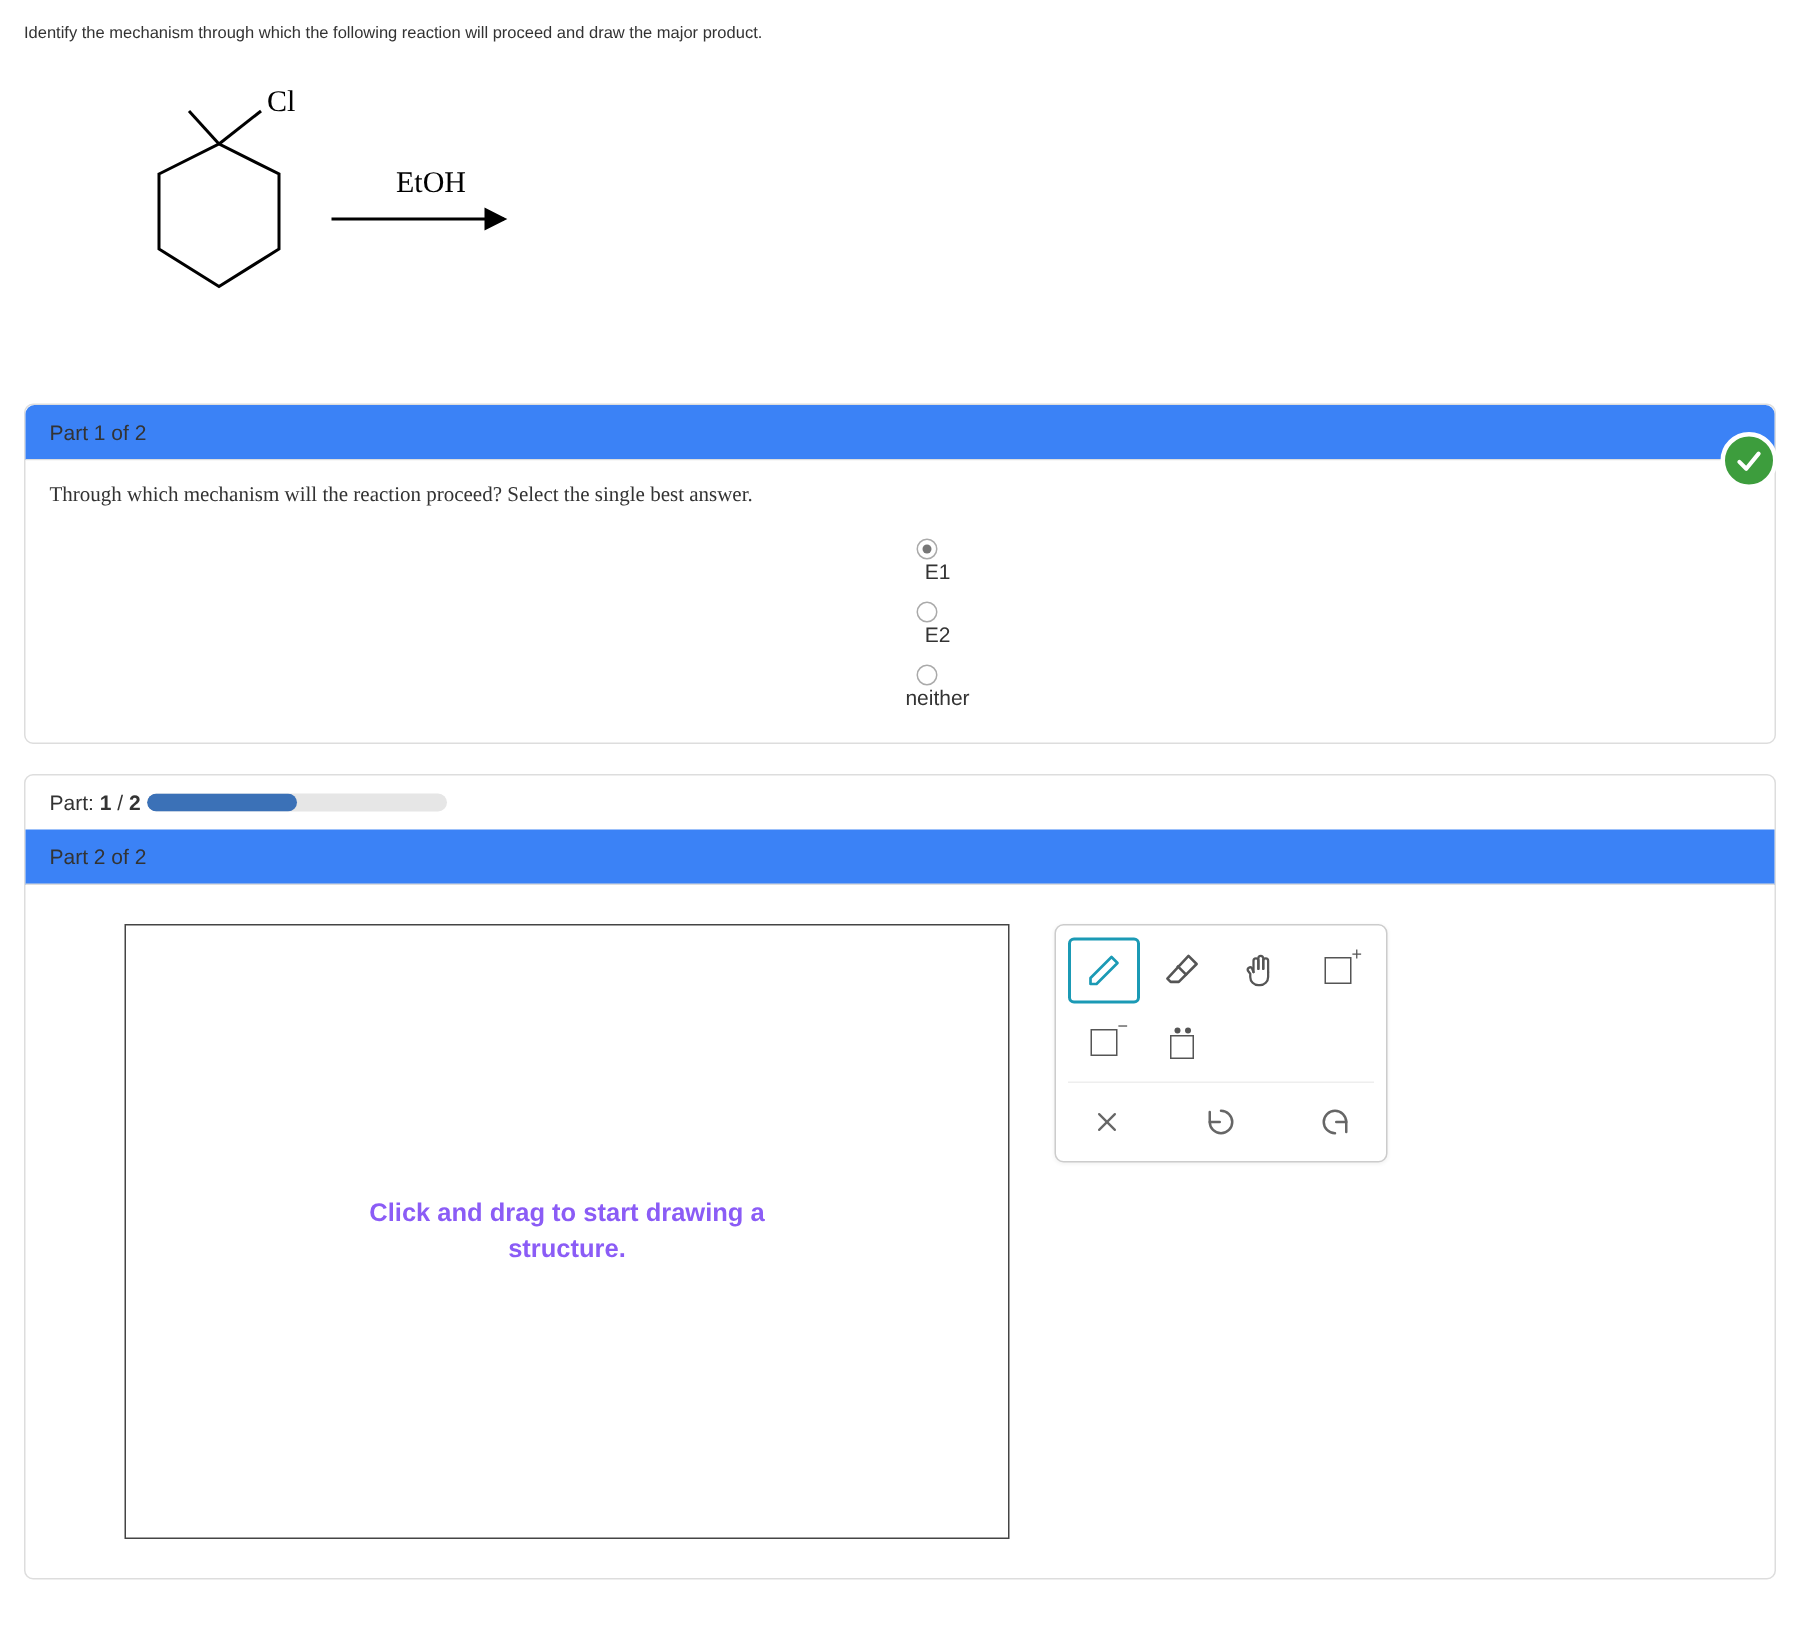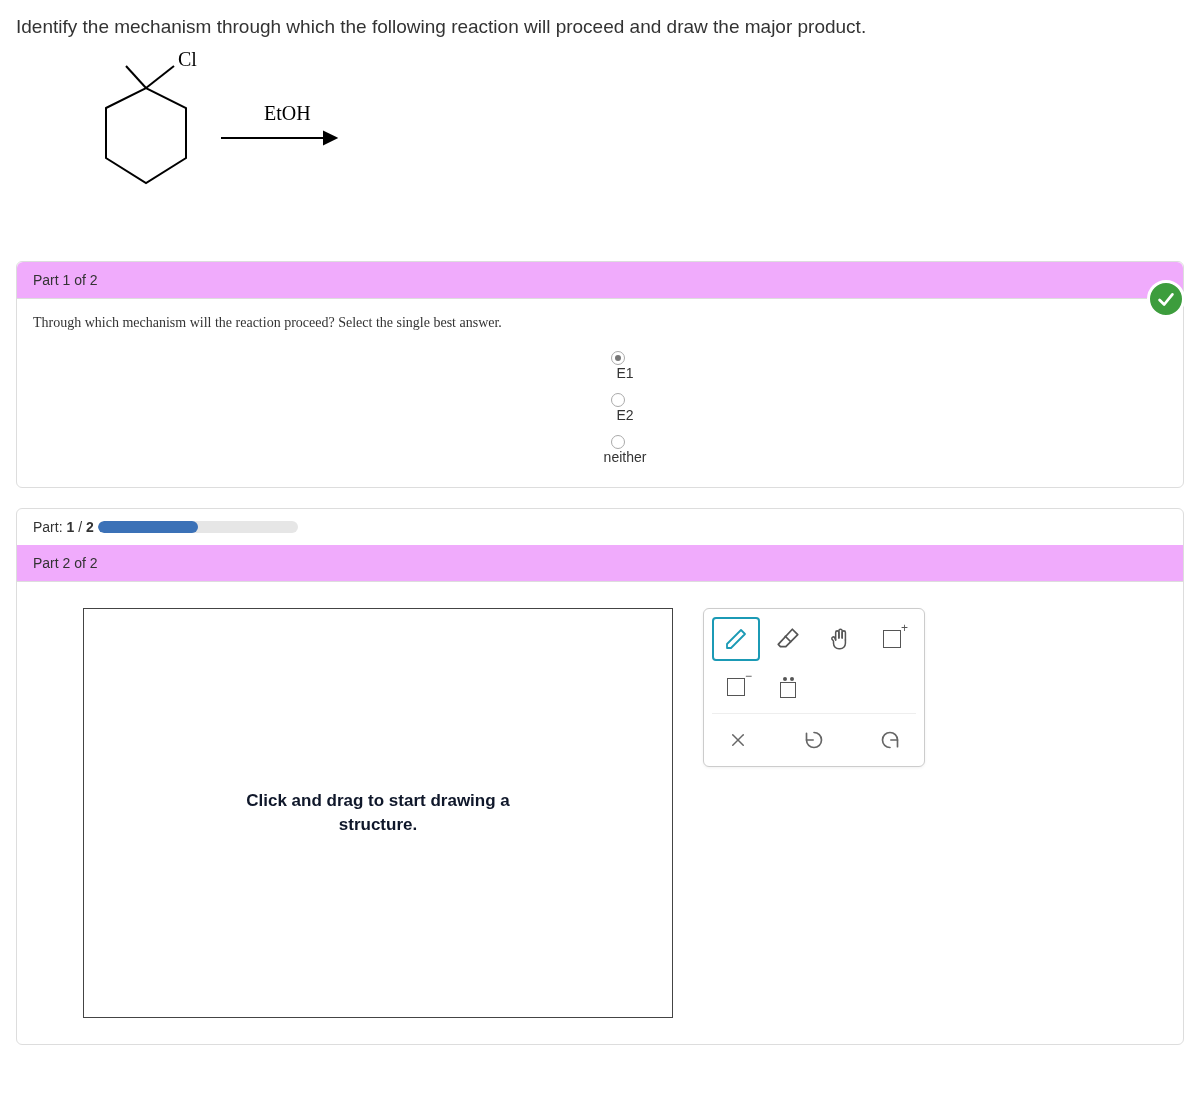--- a/index.html
+++ b/index.html
@@ -4,36 +4,36 @@
   <style>
     * { margin: 0; padding: 0; box-sizing: border-box; }
     body {
       font-family: Verdana, Geneva, sans-serif;
       font-size: 14px;
       color: #333;
       background: #fff;
       padding: 16px;
     }
     .question-text {
-      margin-bottom: 0;
-      font-size: 19px;
+      margin-bottom: 18px;
+      font-size: 11px;
     }
     .reaction-box {
       padding: 10px 30px 20px 30px;
       margin-bottom: 30px;
     }
     .card {
       border: 1px solid #ddd;
       border-radius: 6px;
       margin-bottom: 20px;
       background: #fff;
       position: relative;
     }
     .part-header {
-      background: #f0abfc;
+      background: #3b82f6;
       padding: 10px 16px;
       font-size: 14px;
       border-top-left-radius: 6px;
       border-top-right-radius: 6px;
       border-bottom: 1px solid #ddd;
     }
     .part-body {
       padding: 16px;
     }
     .subquestion {
@@ -110,21 +110,21 @@
     .canvas {
       width: 590px;
       height: 410px;
       border: 1px solid #444;
       display: flex;
       align-items: center;
       justify-content: center;
       text-align: center;
     }
     .canvas-placeholder {
-      color: #0f172a;
+      color: #8b5cf6;
       font-weight: bold;
       font-size: 17px;
       line-height: 1.4;
       max-width: 320px;
     }
     .tool-panel {
       border: 1px solid #ccc;
       border-radius: 6px;
       padding: 8px;
       height: fit-content;

